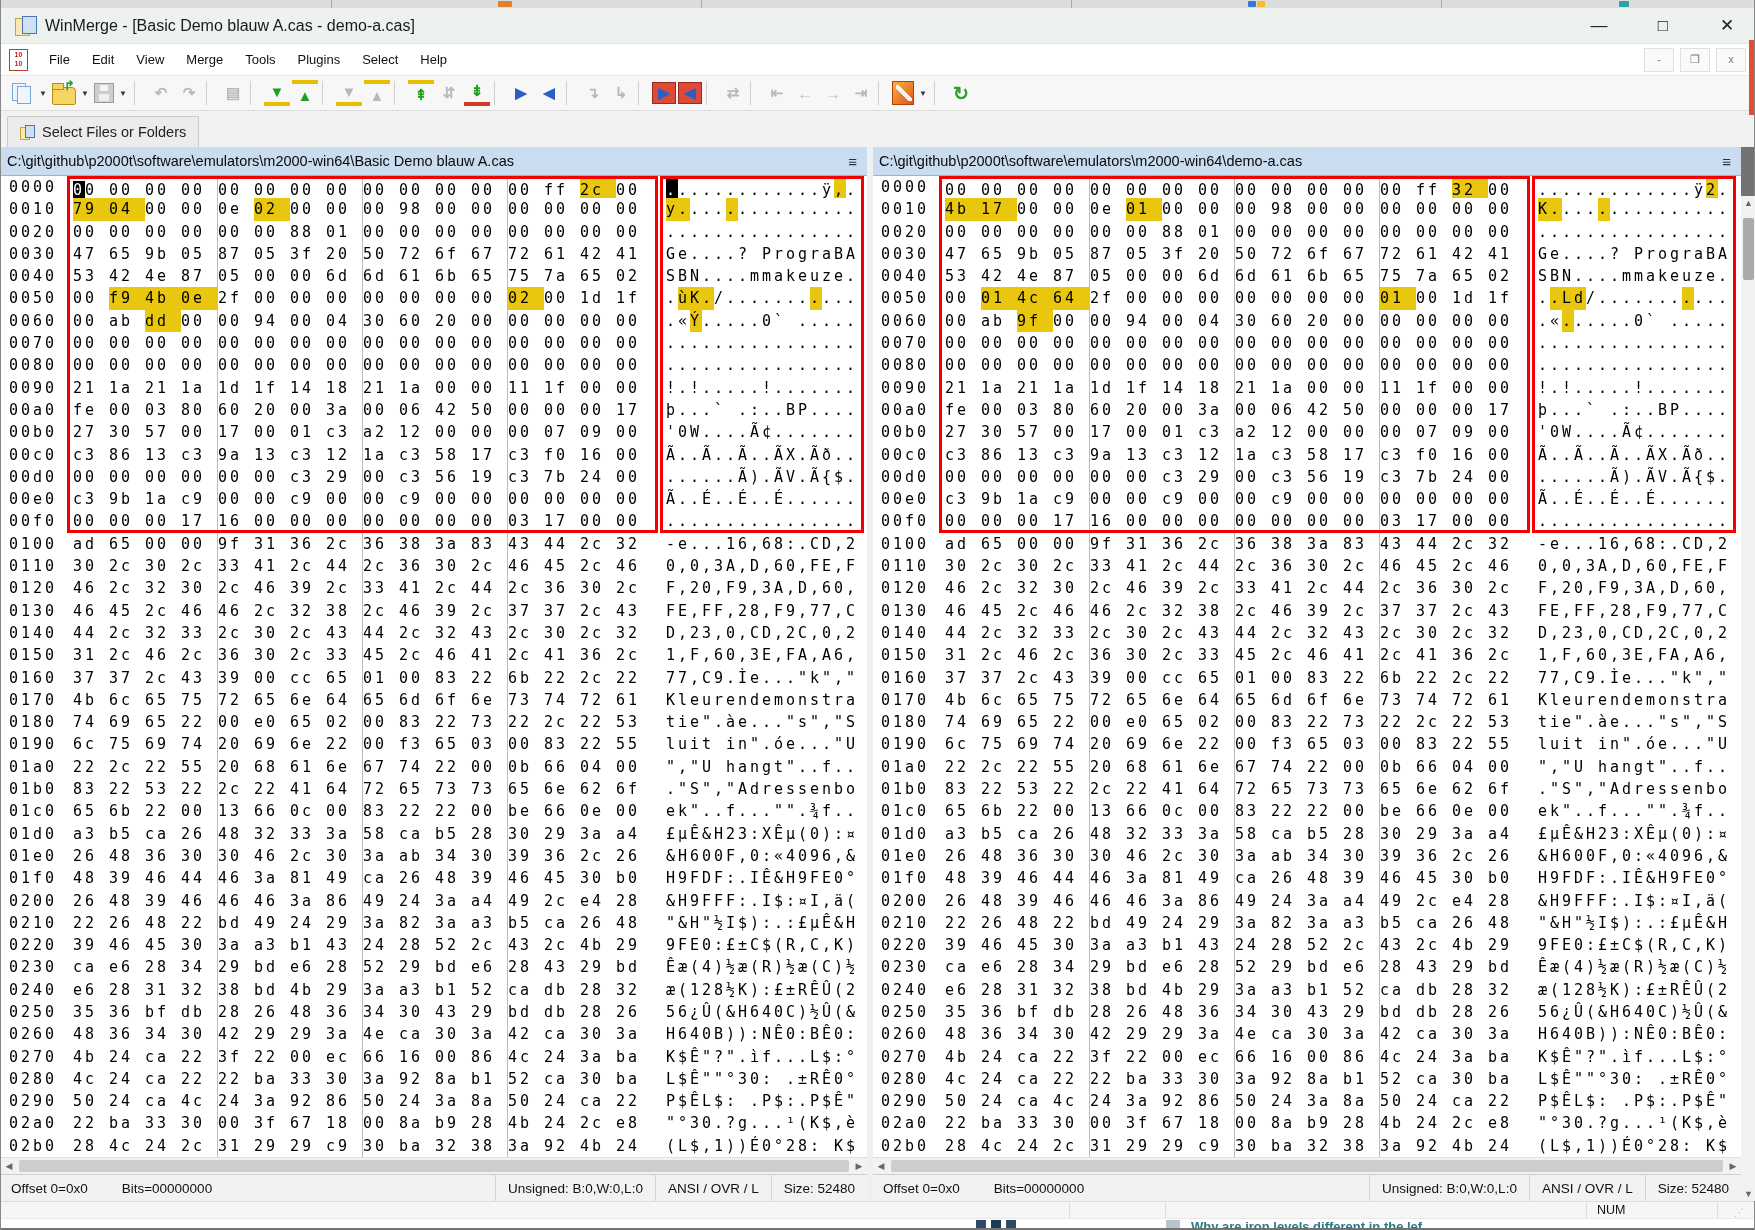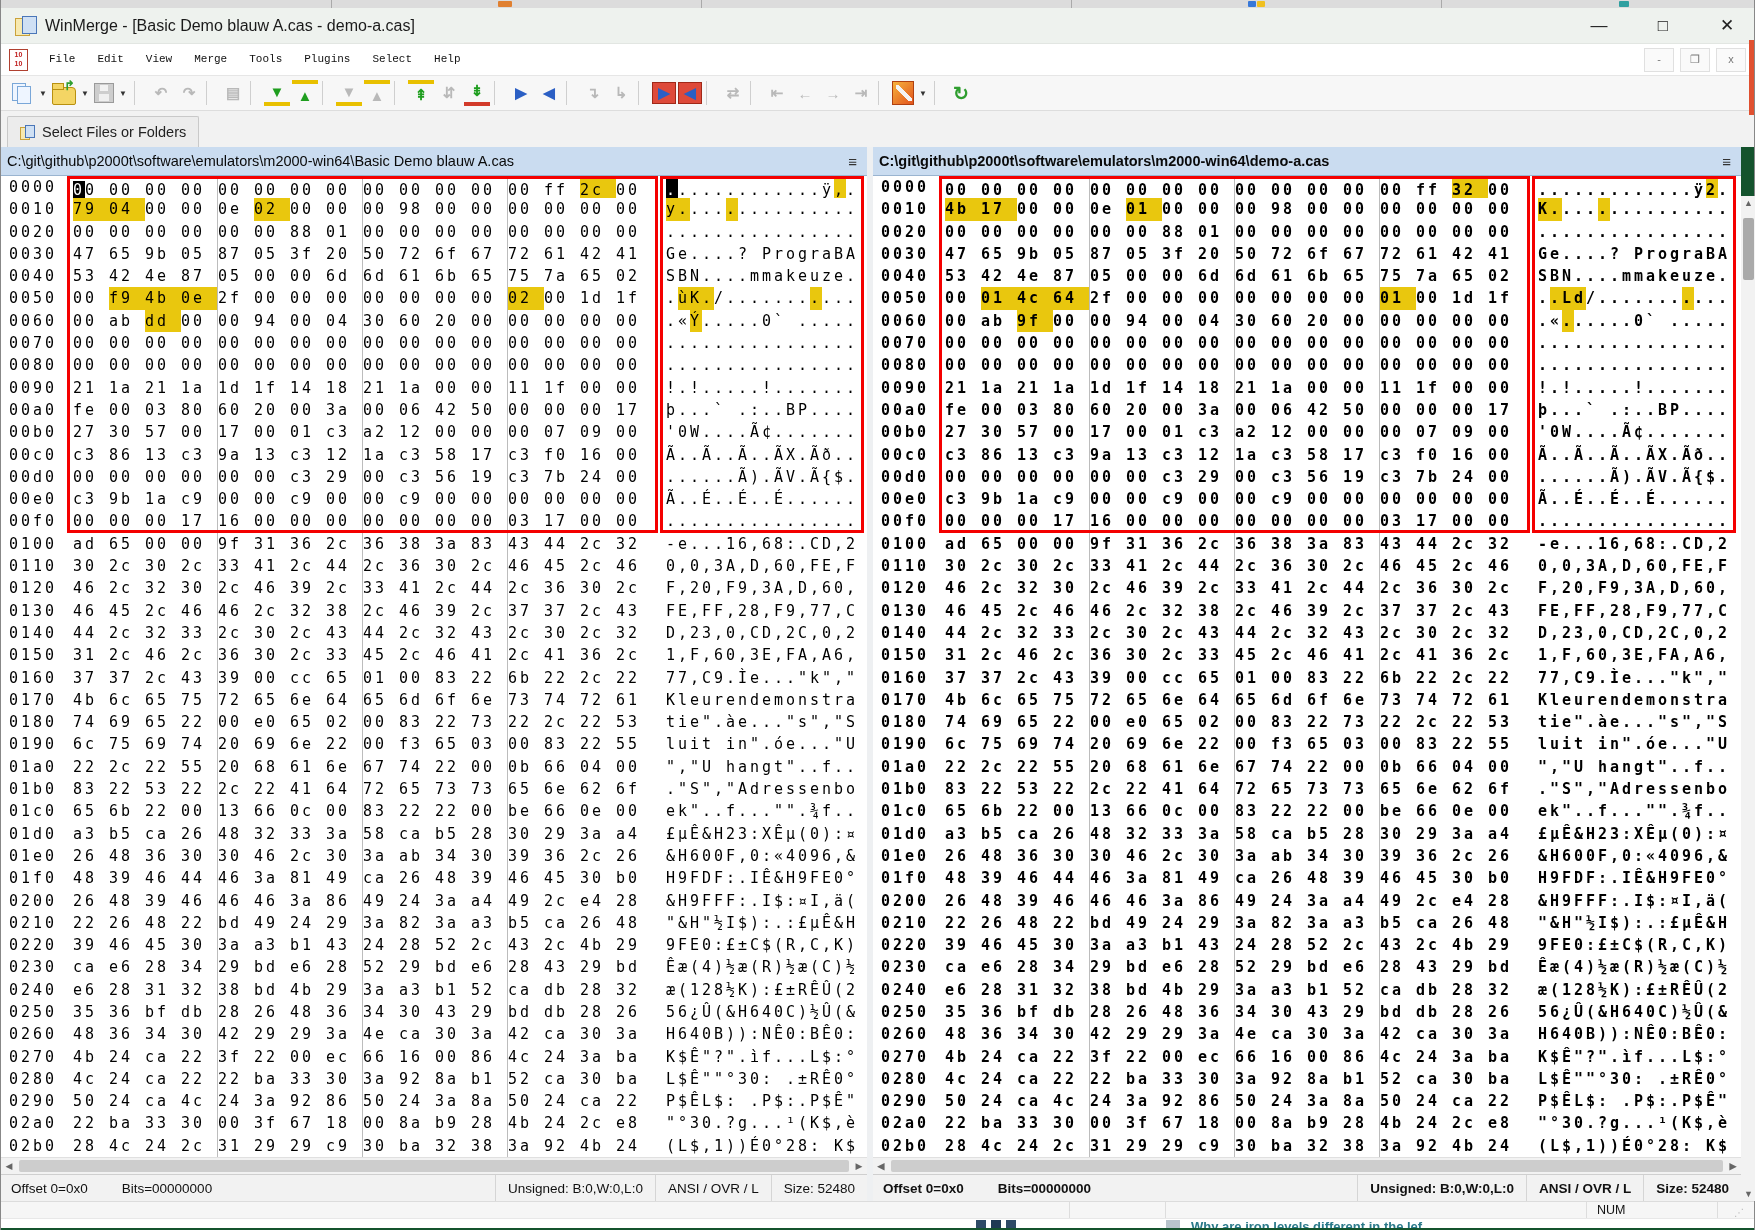--- a/index.html
+++ b/index.html
@@ -1,18 +1,18 @@
 <!DOCTYPE html>
 <html><head>
 <meta charset="utf-8">
 <style>
   html,body{margin:0;padding:0;width:1755px;height:1230px;overflow:hidden;background:#fff;
     font-family:"Liberation Sans",sans-serif;-webkit-font-smoothing:antialiased;}
   .app{position:relative;width:1755px;height:1230px;display:flex;flex-direction:column;
-    border-left:1px solid #888;border-right:1px solid #888;box-sizing:border-box;background:#14532d;}
+    border-left:1px solid #888;border-right:1px solid #888;box-sizing:border-box;background:#737373;}
 
   
   .edge-top{height:8px;background:#dcdcdc;position:relative;flex:0 0 auto;}
   .edge-top .seg{position:absolute;top:0;bottom:0;width:1px;background:#aaa;}
   .edge-top .bit{position:absolute;top:1px;height:6px;border-radius:1px;}
 
   
   .titlebar{height:35px;background:#eef2ee;display:flex;align-items:center;flex:0 0 auto;
     border-bottom:1px solid #e2e6e2;position:relative;}
   .wm-ico{width:22px;height:20px;margin:0 8px 0 14px;position:relative;flex:0 0 auto;}
@@ -20,21 +20,21 @@
   .wm-ico .p2{position:absolute;left:7px;top:0;width:13px;height:16px;background:#cfe0f4;border:1px solid #4a76b8;}
   .title-text{font-size:16px;color:#1a1a1a;}
   .win-controls{position:absolute;right:10px;top:0;height:35px;display:flex;align-items:center;gap:30px;}
   .wc{width:34px;text-align:center;font-size:17px;color:#222;cursor:default;}
   .red-sliver{position:absolute;right:0;top:40px;width:5px;height:75px;background:#e05030;z-index:5;}
 
   
   .menubar{height:31px;background:#fff;display:flex;align-items:center;flex:0 0 auto;position:relative;}
   .doc-ico{width:17px;height:20px;border:1px solid #b04030;margin:0 10px 0 8px;position:relative;
     font-size:7px;line-height:9px;color:#c02020;font-weight:bold;text-align:center;overflow:hidden;background:#fff;flex:0 0 auto;}
-  .menu-item{padding:16px 11px;font-size:11px;color:#111;height:31px;line-height:31px;font-family:Liberation Mono, monospace;}
+  .menu-item{padding:16px 11px;font-size:13px;color:#111;height:31px;line-height:31px;}
   .mdi-controls{position:absolute;right:8px;top:4px;display:flex;gap:6px;}
   .mdi{width:28px;height:22px;border:1px solid #e0e0e0;background:#fafafa;color:#777;
     font-size:11px;text-align:center;line-height:20px;}
 
   
   .toolbar{height:34px;background:#f7f7f7;border-top:1px solid #e6e6e6;border-bottom:1px solid #ddd;
     display:flex;align-items:center;padding-left:6px;flex:0 0 auto;}
   .tbi{width:26px;height:26px;margin:0 1px;display:flex;align-items:center;justify-content:center;
     font-size:15px;font-weight:bold;position:relative;box-sizing:border-box;}
   .tbi-sep{width:9px;height:24px;border-left:1px solid #cfcfcf;margin:0 3px;}
@@ -63,21 +63,21 @@
     background:#ececec;font-size:14.5px;color:#222;margin-right:20px;border-radius:2px 2px 0 0;}
   .tab.active{background:#fff;height:34px;box-shadow:0 1px 0 #fff;}
   .tab .t-ico{width:15px;height:15px;margin-right:7px;position:relative;flex:0 0 auto;}
   .tab .t-ico.pages:before{content:"";position:absolute;left:0;top:2px;width:8px;height:11px;background:#f7e9b0;border:1px solid #caa23a;}
   .tab .t-ico.pages:after{content:"";position:absolute;left:5px;top:0;width:8px;height:11px;background:#cfe0f4;border:1px solid #4a76b8;}
   .tab .t-ico.doc{border:1px solid #b04030;font-size:5.5px;line-height:7px;color:#c02020;font-weight:bold;text-align:center;width:11px;height:13px;}
 
   
   .main{display:flex;flex:0 0 auto;align-items:flex-end;}
   .pane{width:866px;flex:0 0 auto;}
-  .pane2{width:868px;font-weight:bold;}
+  .pane2{width:868px;}
   .divider{width:6px;align-self:stretch;background:#eef0f2;flex:0 0 auto;}
   .phead{height:28px;background:#cadcf0;border-bottom:1px solid #9ab4d0;display:flex;align-items:center;
     font-size:14.5px;color:#0a0a0a;padding:0 6px;justify-content:space-between;}
   .phead .hmb{color:#333;font-size:15px;padding:0 4px;}
   .ppath{white-space:nowrap;overflow:hidden;}
 
   .hexview{background:#fff;font-family:"DejaVu Sans Mono",monospace;font-size:15px;}
   .hrow{display:flex;height:22.3px;line-height:22.3px;white-space:pre;}
   .off{width:48px;margin-left:8px;letter-spacing:3px;color:#000;flex:0 0 auto;}
   .hexblock{display:flex;margin-left:10px;padding:0 3px;border-left:3px solid transparent;border-right:3px solid transparent;flex:0 0 auto;}

